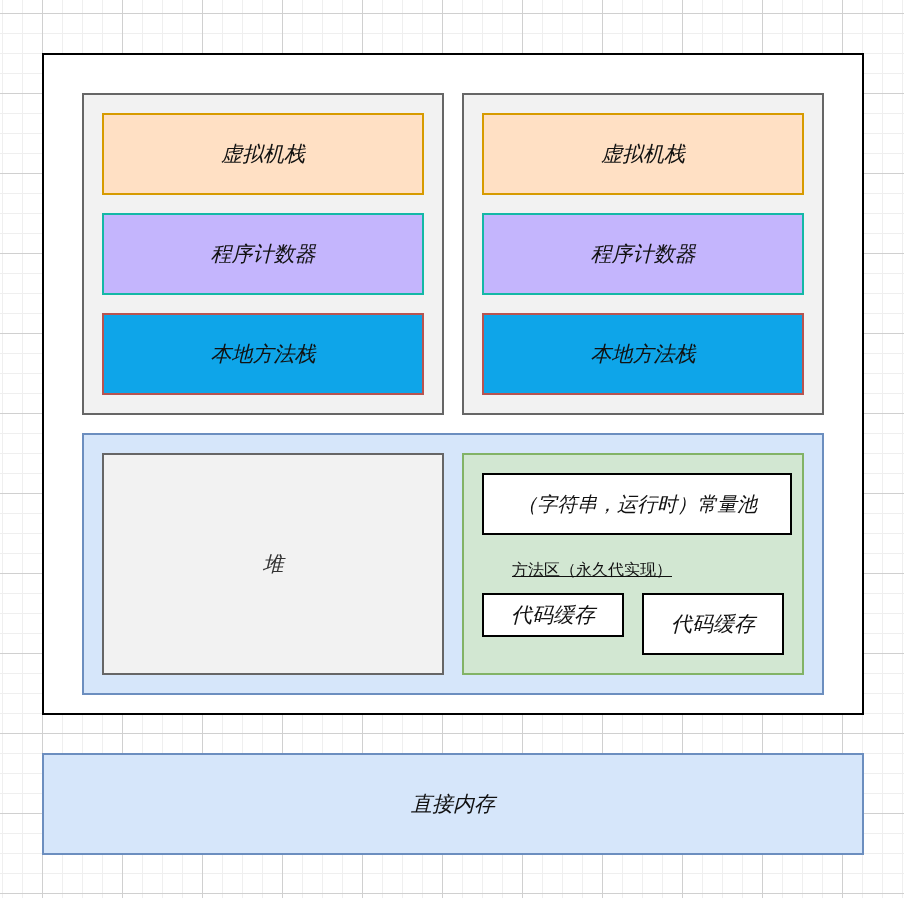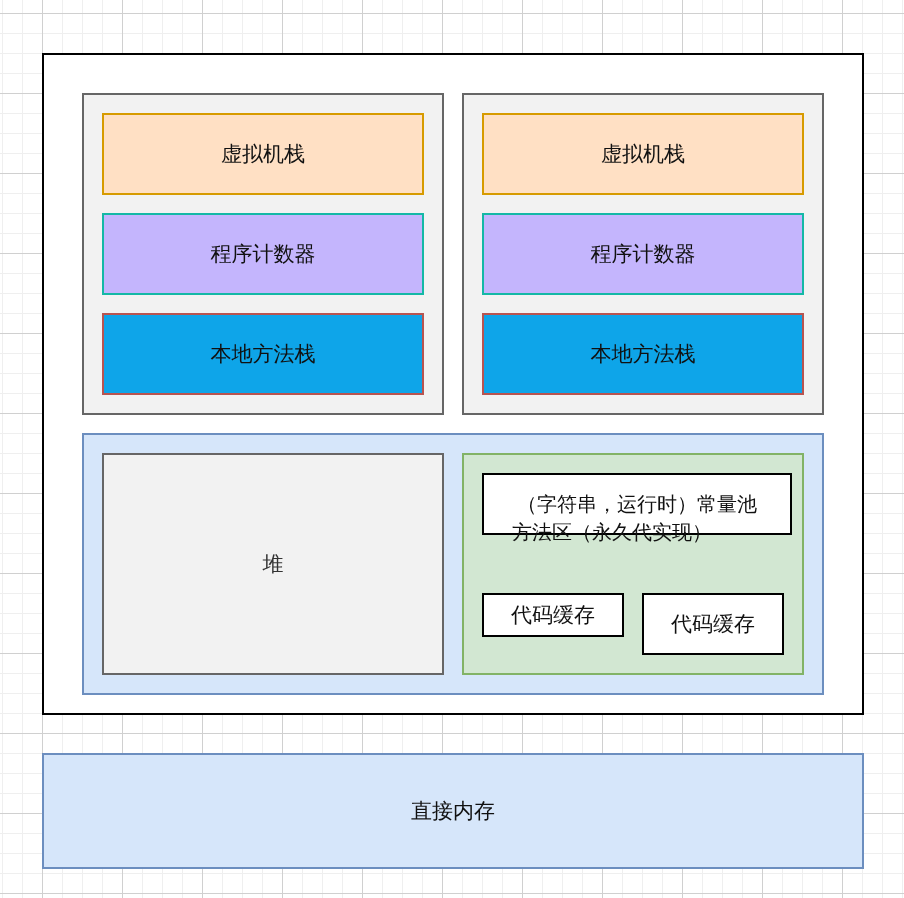--- a/index.html
+++ b/index.html
@@ -11,21 +11,21 @@
         linear-gradient(to bottom, #d0d0d0 1px, transparent 1px),
         linear-gradient(to right, #efefef 1px, transparent 1px),
         linear-gradient(to bottom, #efefef 1px, transparent 1px);
       background-size: 80px 80px, 80px 80px, 20px 20px, 20px 20px;
       background-position: 42px 13px, 42px 13px, 2px 13px, 2px 13px;
       font-family: "DejaVu Sans", "Liberation Sans", sans-serif;
     }
     .box {
       position: absolute; box-sizing: border-box;
       display: flex; align-items: center; justify-content: center;
-      font-size: 21px; color: #111111; text-align: right; white-space: nowrap;
+      font-size: 21px; color: #111111; text-align: right; white-space: nowrap; font-style: italic;
     }
     .outer { border: 2px solid #000000; background: #ffffff; }
     .thread { border: 2px solid #666666; background: #f2f2f2; }
     .vmstack { border: 2px solid #d79b00; background: #ffe0c4; }
     .pc { border: 2px solid #14b8a6; background: #c4b5fd; }
     .native { border: 2px solid #b85450; background: #0ea5e9; }
     .shared { border: 2px solid #6c8ebf; background: #d6e6fa; }
     .heap { border: 2px solid #666666; background: #f2f2f2; color: #333333; }
     .method { border: 2px solid #82b366; background: #d2e7d2; }
     .white { border: 2px solid #000000; background: #ffffff; }
@@ -64,25 +64,25 @@
 <div class="box heap" style="left:102px; top:453px; width:342px; height:222px;">
   <span>堆</span>
 </div>
 
 <div class="box method" style="left:462px; top:453px; width:342px; height:222px;"></div>
 
 <div class="box white" style="left:482px; top:473px; width:310px; height:62px; font-size:20px;">
   <span>（字符串，运行时）常量池</span>
 </div>
 
-<div class="label" style="left:512px; top:519px; font-size:20px;">方法区（永久代实现）</div>
+<div class="label" style="left:512px; top:560px; font-size:16px;text-decoration:underline;">方法区（永久代实现）</div>
 
 <div class="box white" style="left:482px; top:593px; width:142px; height:44px;">
   <span>代码缓存</span>
 </div>
 
 <div class="box white" style="left:642px; top:593px; width:142px; height:62px;">
   <span>代码缓存</span>
 </div>
 
-<div class="box direct" style="left:42px; top:753px; width:822px; height:116px;">
+<div class="box direct" style="left:42px; top:753px; width:822px; height:102px;">
   <span>直接内存</span>
 </div>
 
 </body></html>

